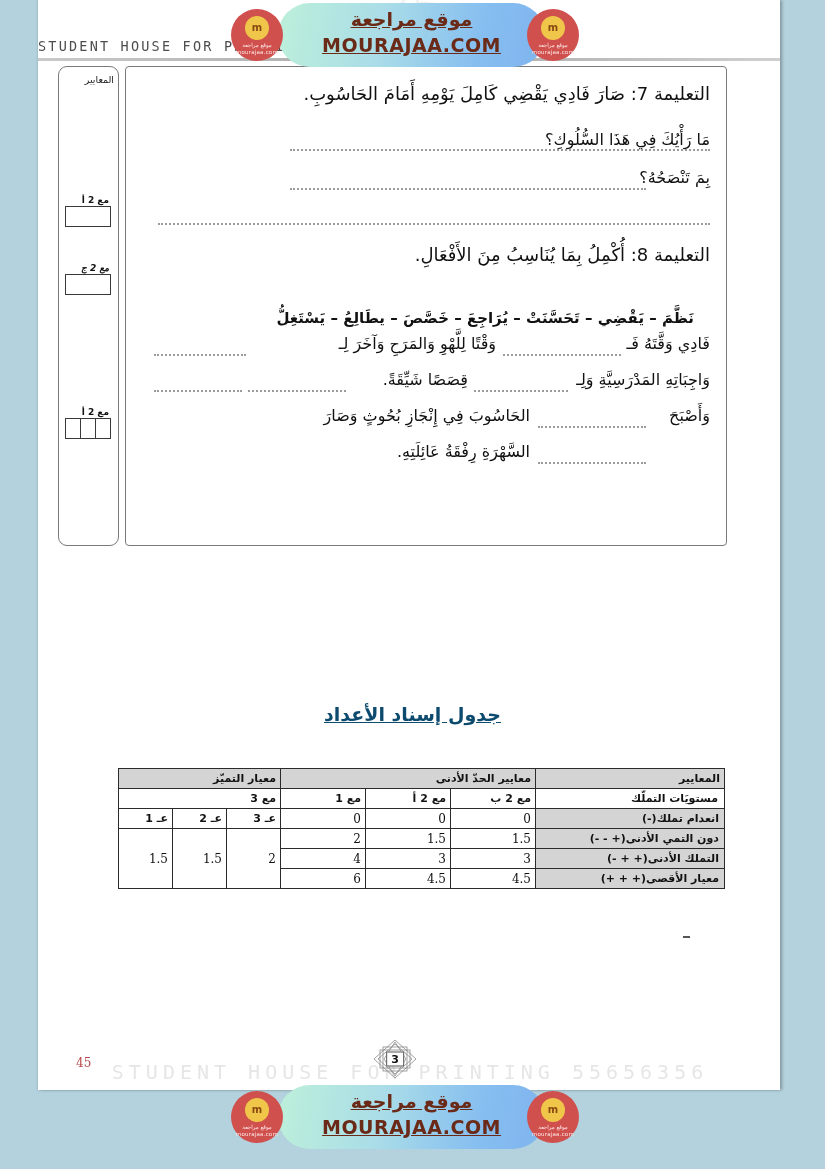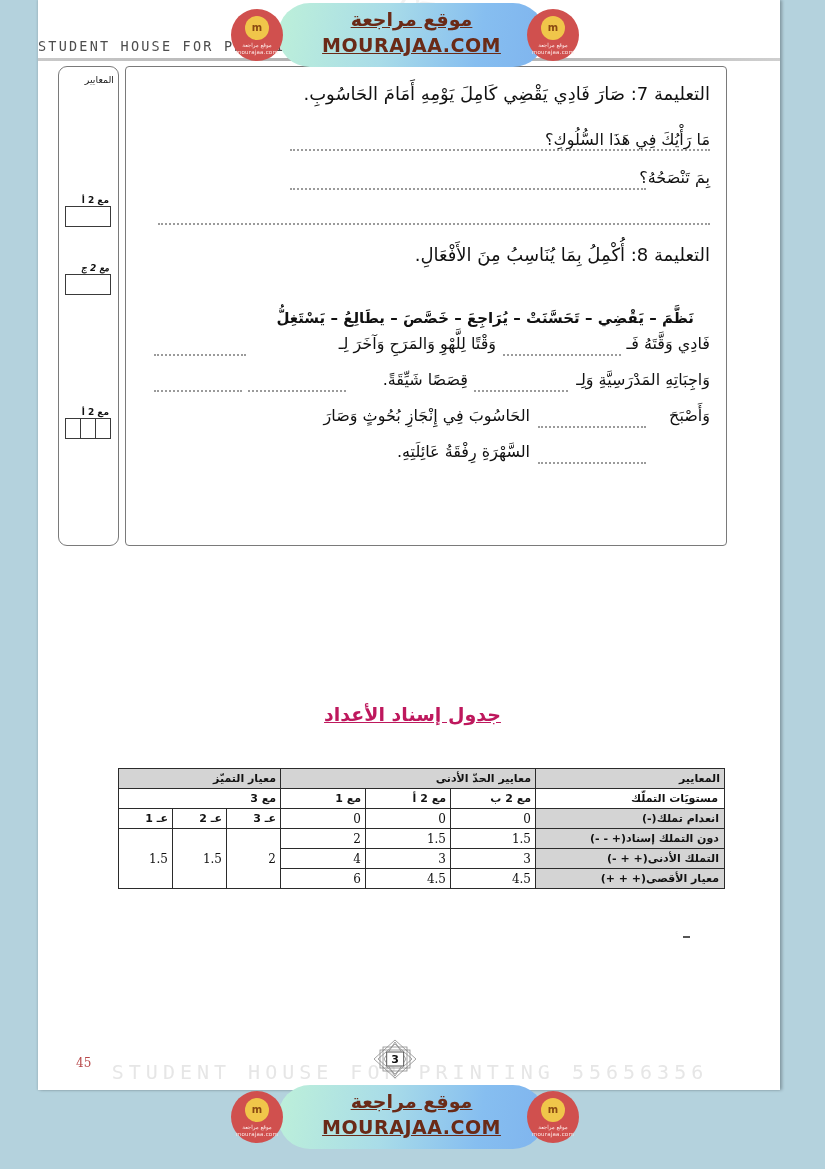--- a/index.html
+++ b/index.html
@@ -220,21 +220,21 @@
 
   
   #table-title {
     position: absolute;
     left: 0; right: 0;
     top: 703px;
     text-align: center;
     direction: rtl;
     font-size: 19px;
     font-weight: bold;
-    color: #be185d;
+    color: #0c4a6e;
   }
   #table-title span { text-decoration: underline; }
 
   #grade-table {
     position: absolute;
     left: 118px;
     top: 768px;
     border-collapse: collapse;
     direction: rtl;
     font-family: "DejaVu Sans", sans-serif;
@@ -412,21 +412,21 @@
     <tr>
       <td class="lvl">انعدام تملك(-)</td>
       <td class="num">0</td>
       <td class="num">0</td>
       <td class="num">0</td>
       <td class="w-exc" style="font-weight:bold;">عـ 3</td>
       <td class="w-exc" style="font-weight:bold;">عـ 2</td>
       <td class="w-exc" style="font-weight:bold;">عـ 1</td>
     </tr>
     <tr>
-      <td class="lvl">دون التملك إسناد(+ - -)</td>
+      <td class="lvl">دون التمي الأدنى(+ - -)</td>
       <td class="num">1.5</td>
       <td class="num">1.5</td>
       <td class="num">2</td>
       <td class="num" rowspan="3">2</td>
       <td class="num" rowspan="3">1.5</td>
       <td class="num" rowspan="3">1.5</td>
     </tr>
     <tr>
       <td class="lvl">التملك الأدنى(+ + -)</td>
       <td class="num">3</td>

